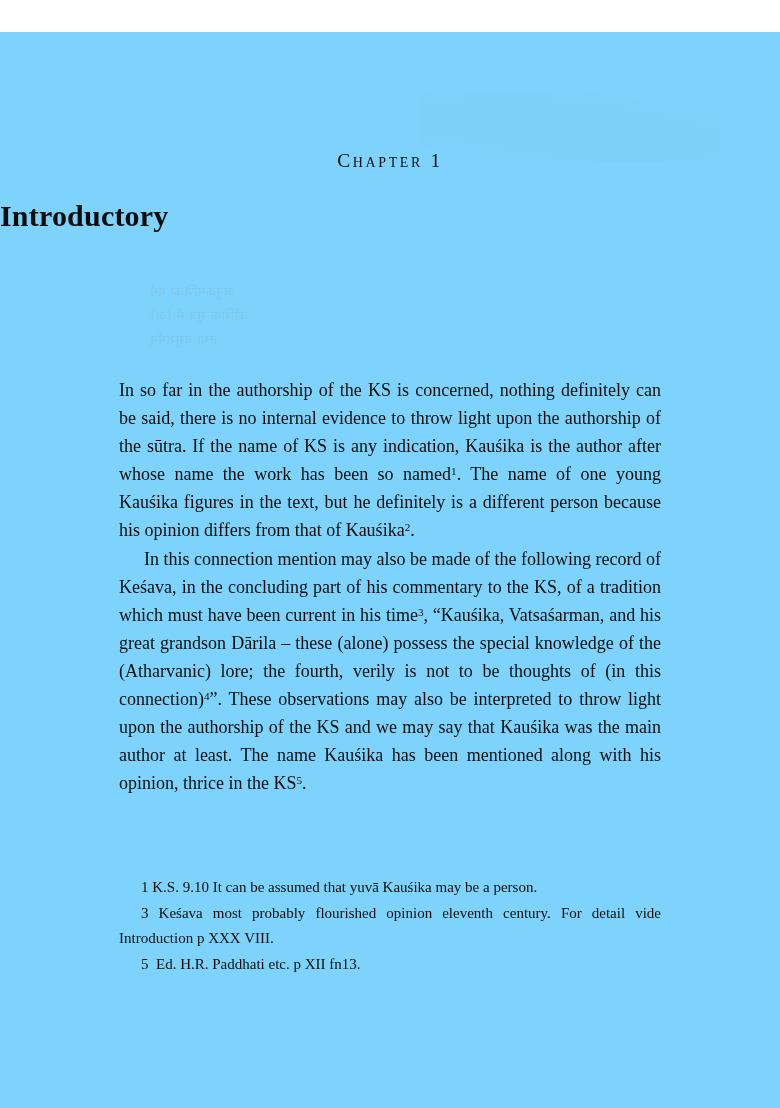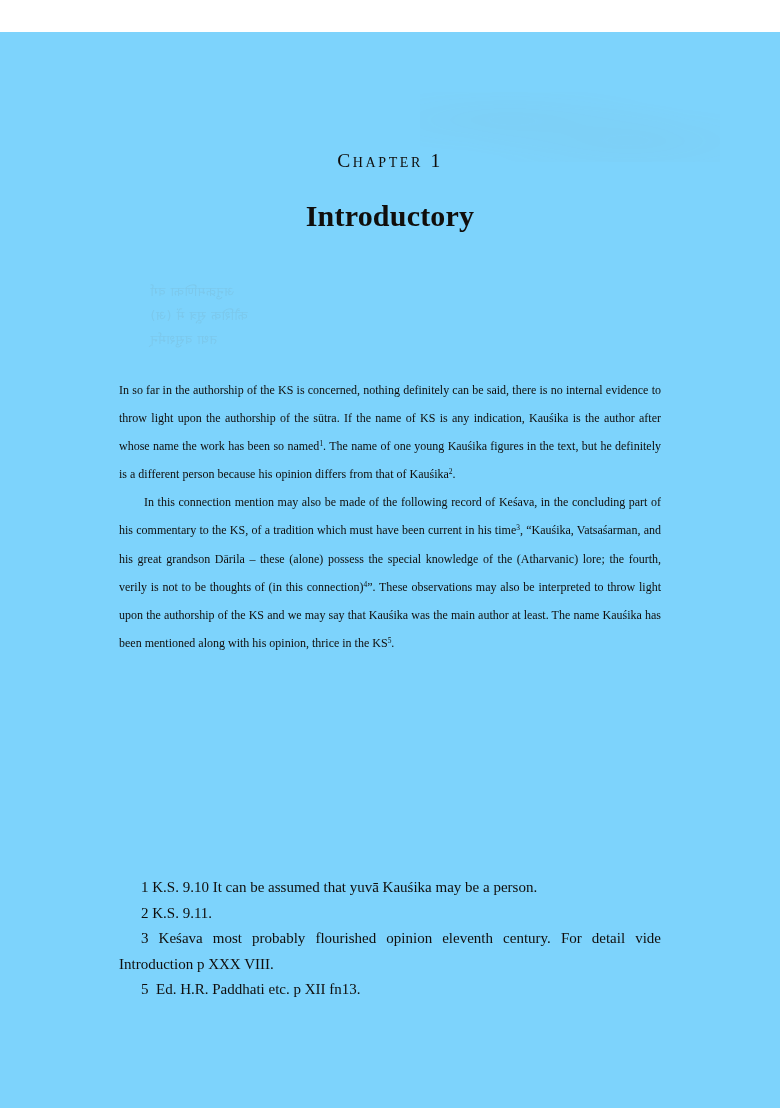--- a/index.html
+++ b/index.html
@@ -64,35 +64,35 @@
     letter-spacing: 2.6px;
     font-variant: small-caps;
   }
 
   
   .title-block {
     position: absolute;
     top: 165px;
     left: 0;
     width: 780px;
-    text-align: center;
+    text-align: left;
     font-weight: bold;
     font-size: 30px;
     line-height: 37px;
     letter-spacing: 0.2px;
   }
   .title-block .tline { display: block; }
 
   
   .body-block {
     position: absolute;
     left: 119px;
     top: 344px;
     width: 542px;
-    font-size: 12px;
+    font-size: 18px;
     line-height: 28.1px;
     text-align: justify;
     text-justify: inter-word;
   }
   .body-block p { margin: 0; }
   .body-block p.indent { text-indent: 25px; }
   sup {
     font-size: 0.62em;
     vertical-align: 0.48em;
     line-height: 0;
@@ -135,18 +135,17 @@
   </div>
 
   <div class="body-block">
     <p><span>In so far in the authorship of the KS is concerned, nothing definitely can be said, there is no internal evidence to throw light upon the authorship of the sūtra. If the name of KS is any indication, Kauśika is the author after whose name the work has been so named</span><sup>1</sup><span>. The name of one young Kauśika figures in the text, but he definitely is a different person because his opinion differs from that of Kauśika</span><sup>2</sup><span>.</span></p>
 
     <p class="indent"><span>In this connection mention may also be made of the following record of Keśava, in the concluding part of his commentary to the KS, of a tradition which must have been current in his time</span><sup>3</sup><span>, “Kauśika, Vatsaśarman, and his great grandson Dārila – these (alone) possess the special knowledge of the (Atharvanic) lore; the fourth, verily is not to be thoughts of (in this connection)</span><sup>4</sup><span>”. These observations may also be interpreted to throw light upon the authorship of the KS and we may say that Kauśika was the main author at least. The name Kauśika has been mentioned along with his opinion, thrice in the KS</span><sup>5</sup><span>.</span></p>
   </div>
 
   <div class="footnotes">
     <p><span class="fn-num">1</span>&nbsp;<span>K.S. 9.10 It can be assumed that yuvā  Kauśika may be a person.</span></p>
-    <p><span class="fn-num">2</span>&nbsp;<span>K.S. 9.11.</span></p>
     <p><span class="fn-num">3</span>&nbsp;<span>Keśava most probably flourished opinion eleventh century. For detail vide Introduction p XXX VIII.</span></p>
     <p><span class="fn-num">5</span>&nbsp;&nbsp;<span>Ed. H.R. Paddhati etc. p XII fn13.</span></p>
   </div>
 
 </div>
 
 </body></html>

